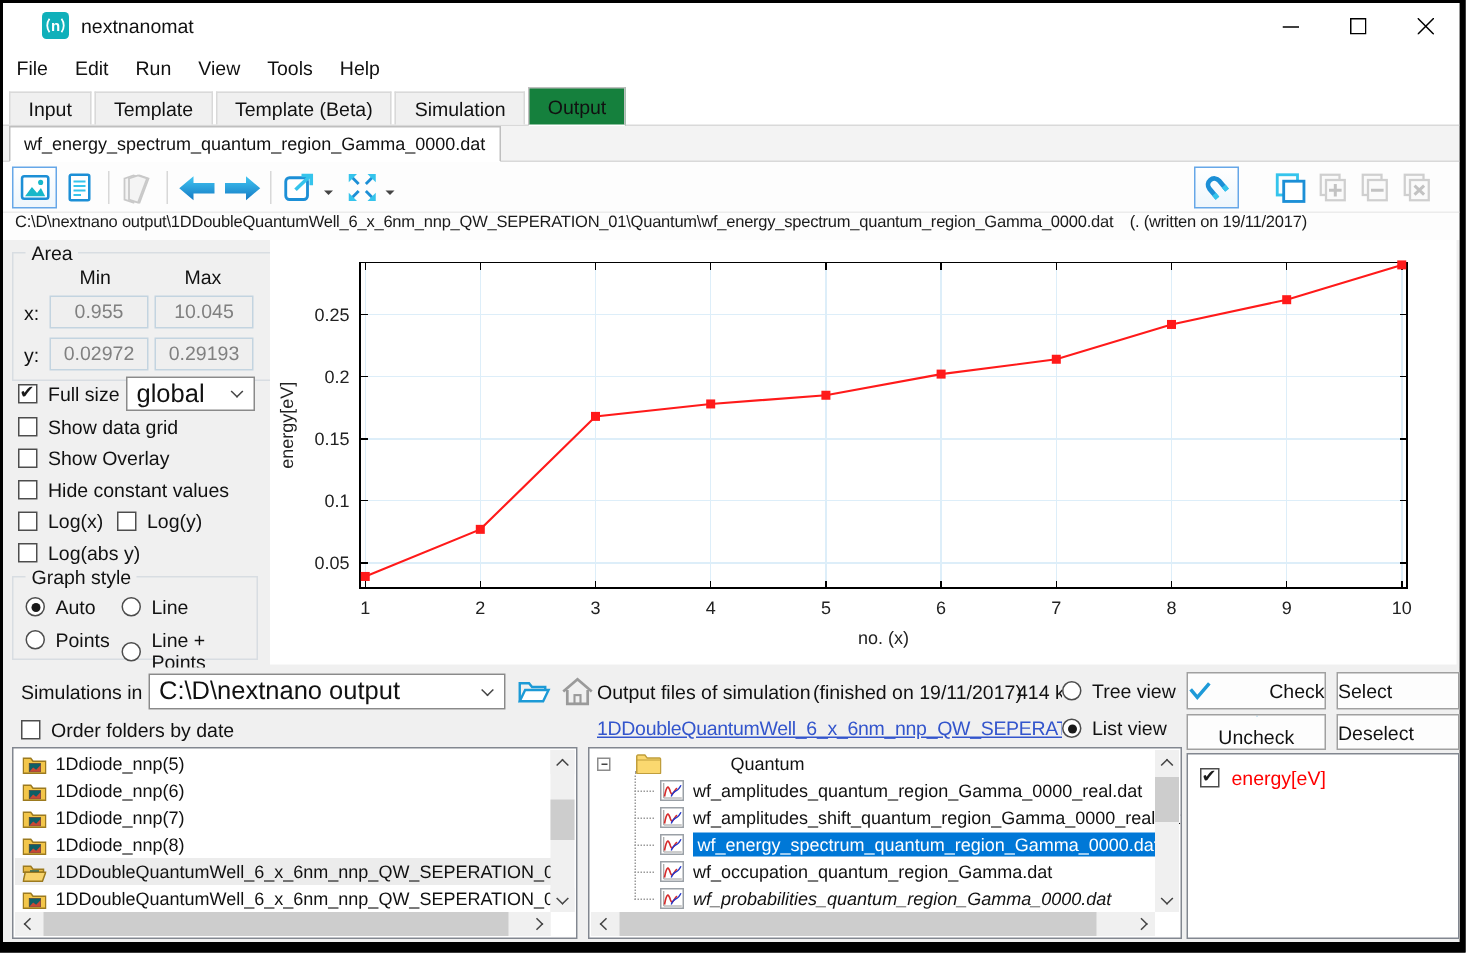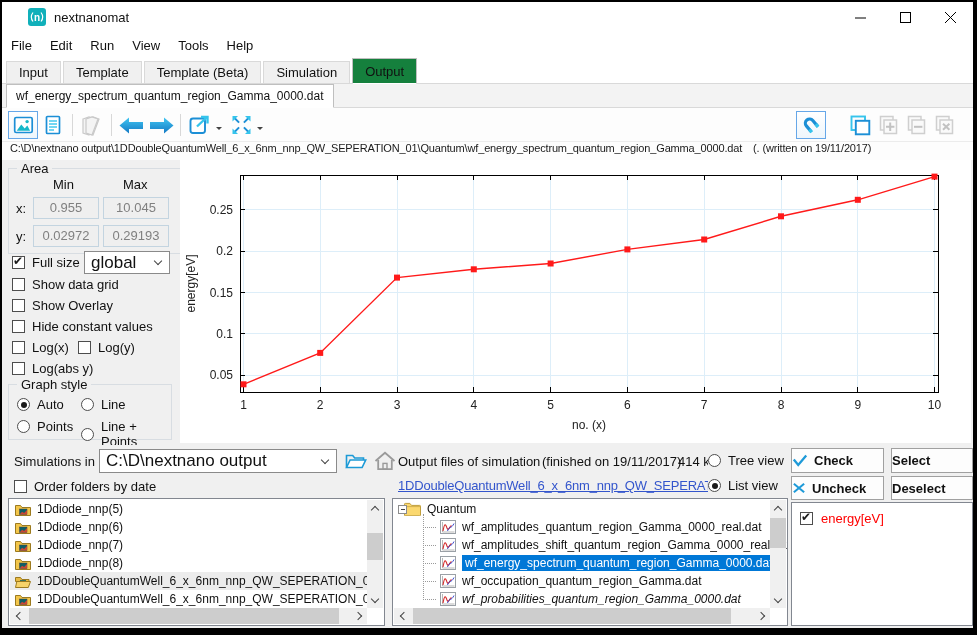--- a/index.html
+++ b/index.html
@@ -76,21 +76,21 @@
   .chev.lf { transform:rotate(-45deg); margin-left:3px; }
   .chev.rt { transform:rotate(135deg); margin-left:-2px; }
 
   .treeline-v { position:absolute; border-left:1px dotted #9a9a9a; width:0; }
   .treeline-h { position:absolute; border-top:1px dotted #9a9a9a; height:0; }
   .expander { position:absolute; width:9px; height:9px; border:1px solid #8c8c8c; background:#fff; }
   .expander::after { content:""; position:absolute; left:1.5px; top:3px; width:4px; height:1px; background:#444; }
 
   .link { font-size:13px; color:#3355cc; text-decoration:underline; letter-spacing:-0.2px; white-space:nowrap; }
 
-  .btn { position:absolute; background:#fdfdfd; border:1px solid #a0a0a0; display:flex; align-items:center; justify-content:flex-start; gap:6px; font-size:13px; color:#111;font-weight:bold; }
+  .btn { position:absolute; background:#fdfdfd; border:1px solid #a0a0a0; display:flex; align-items:center; justify-content:space-between; gap:6px; font-size:13px; color:#111; }
 
   .legendbox { position:absolute; background:#fff; border:1px solid #828790; }
   .legend-row { position:absolute; left:8px; top:8px; display:flex; align-items:center; gap:8px; font-size:13px; }
 
   svg text { font-family:"Liberation Sans", sans-serif; }
 </style>
 </head>
 <body>
 
 <div class="frame">
@@ -560,21 +560,21 @@
       <span>Tree view</span>
     </label>
     <span class="link" style="position:absolute; left:396px; top:33px;">1DDoubleQuantumWell_6_x_6nm_nnp_QW_SEPERATION_01</span>
     <label class="optrow" style="left:706px; top:33px; background:#f0f0f0;">
       <span class="radio selected"></span>
       <span>List view</span>
     </label>
 
     <div class="listbox" style="left:390px; top:53px; width:396px; height:128px;">
         <div class="treeline-v" style="left: 30px; top: 15px; height: 86px;"></div>
-        <div class="lb-row" style="top: 1px; left: 6px; width: 360px;">
+        <div class="lb-row" style="top: 1px; left: 26px; width: 360px; gap: 40px;">
           <span class="ficon">
             <svg width="17" height="14" viewBox="0 0 17 14">
               <path d="M0.5,13 V2.2 a0.8,0.8 0 0 1 0.8,-0.8 h4.6 l1.6,2 h8.2 a0.8,0.8 0 0 1 0.8,0.8 v8.8 a0.8,0.8 0 0 1 -0.8,0.8 h-14.4 a0.8,0.8 0 0 1 -0.8,-0.8 z" fill="#fbd86f" stroke="#c09e3c" stroke-width="1"></path>
               <path d="M0.5,4.6 h16" stroke="#c09e3c" stroke-width="0.7"></path>
             </svg>
           </span>
           <span>Quantum</span>
         </div>
         <div class="expander" style="left: 5px; top: 6px;"></div>
         <div class="treeline-h" style="left: 30px; top: 28px; width: 13px;"></div>
@@ -659,21 +659,21 @@
 
     <div class="btn" style="left:789px; top:3px; width:93px; height:25px;">
       <svg width="16" height="13" viewBox="0 0 18 14">
           <path d="M2,6 L7,12 L16,1.5" fill="none" stroke="#1e9ad8" stroke-width="2.6"></path>
         </svg>
       <span>Check</span>
     </div>
     <div class="btn" style="left:889px; top:3px; width:82px; height:25px;">
       <span>Select</span>
     </div>
-    <div class="btn" style="left:789px; top:31px; width:93px; height:24px;">
+    <div class="btn" style="left:789px; top:31px; width:93px; height:24px;flex-direction:column;">
       <svg width="14" height="12" viewBox="0 0 16 14">
           <path d="M2,2 L14,12 M14,2 L2,12" fill="none" stroke="#1e9ad8" stroke-width="2.4"></path>
         </svg>
       <span>Uncheck</span>
     </div>
     <div class="btn" style="left:889px; top:31px; width:82px; height:24px;">
       <span>Deselect</span>
     </div>
 
     <div class="legendbox" style="left:789px; top:57px; width:182px; height:124px;">

